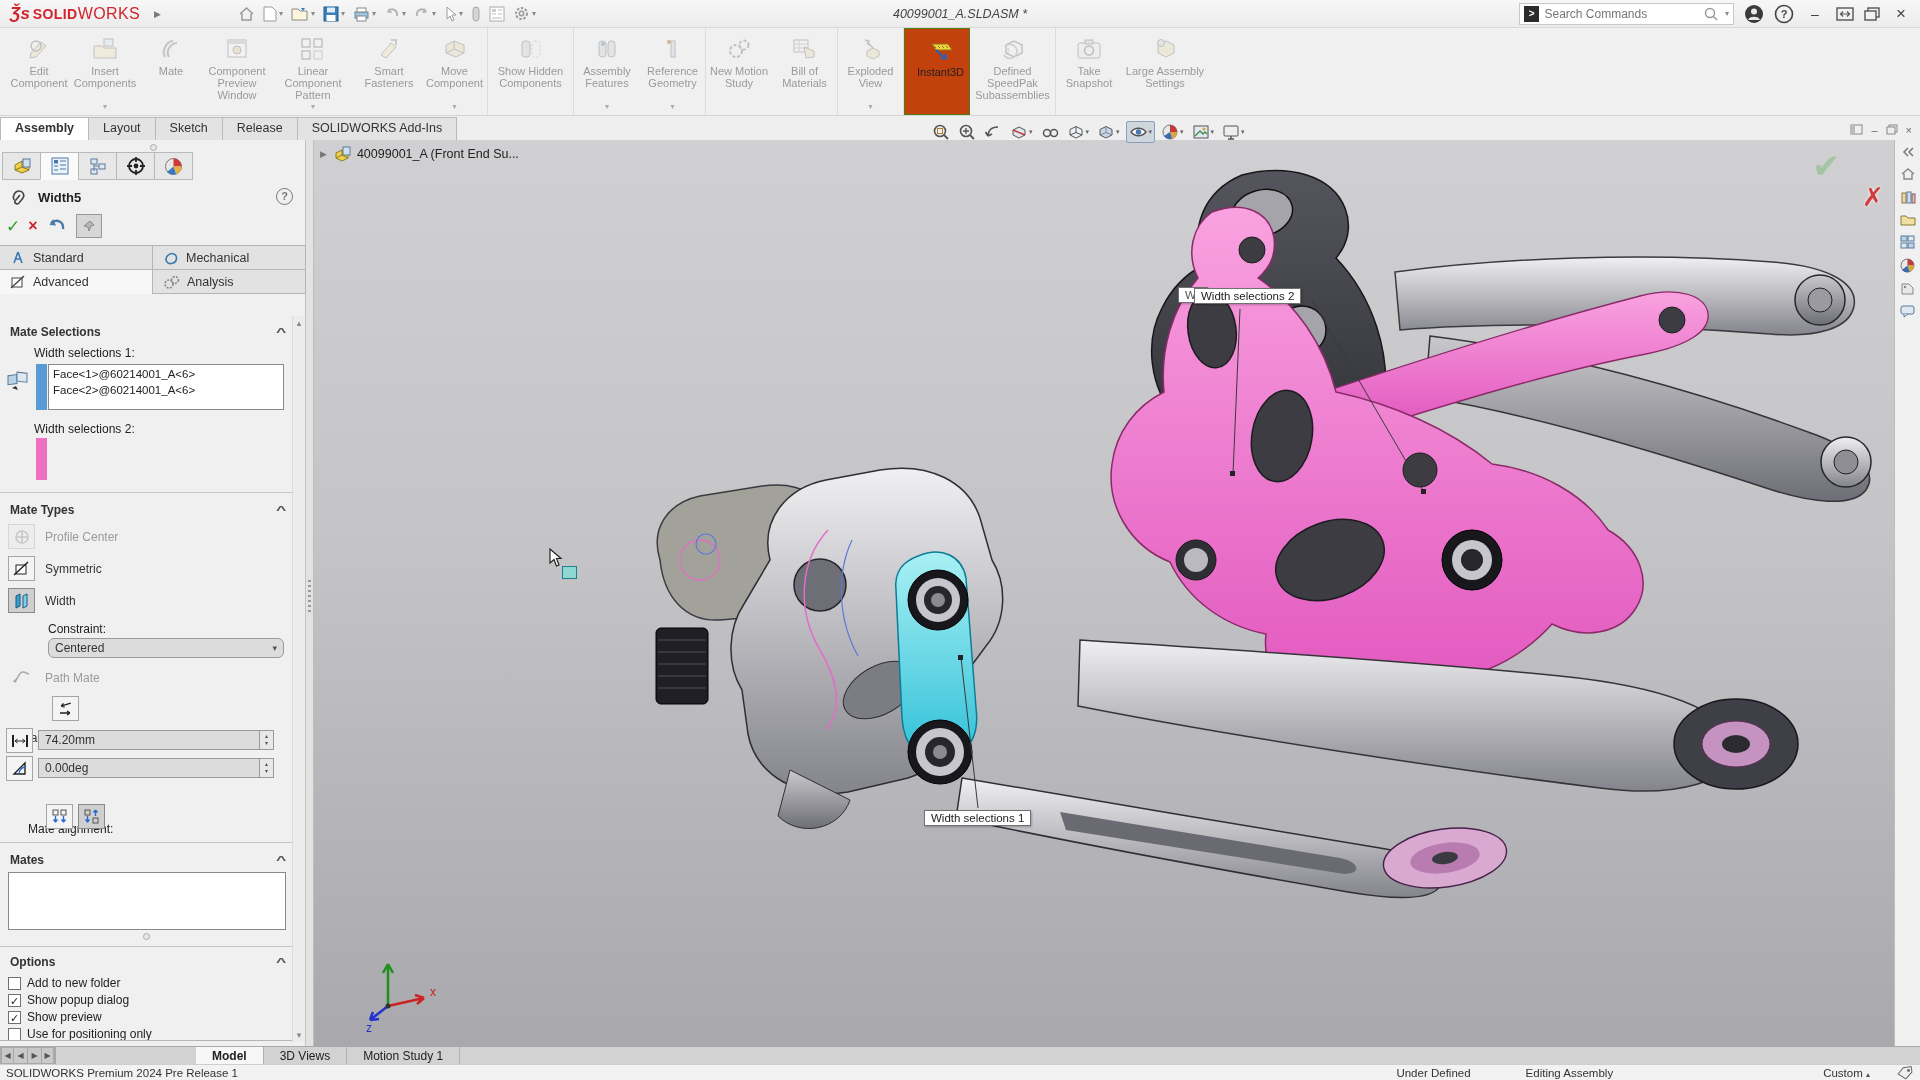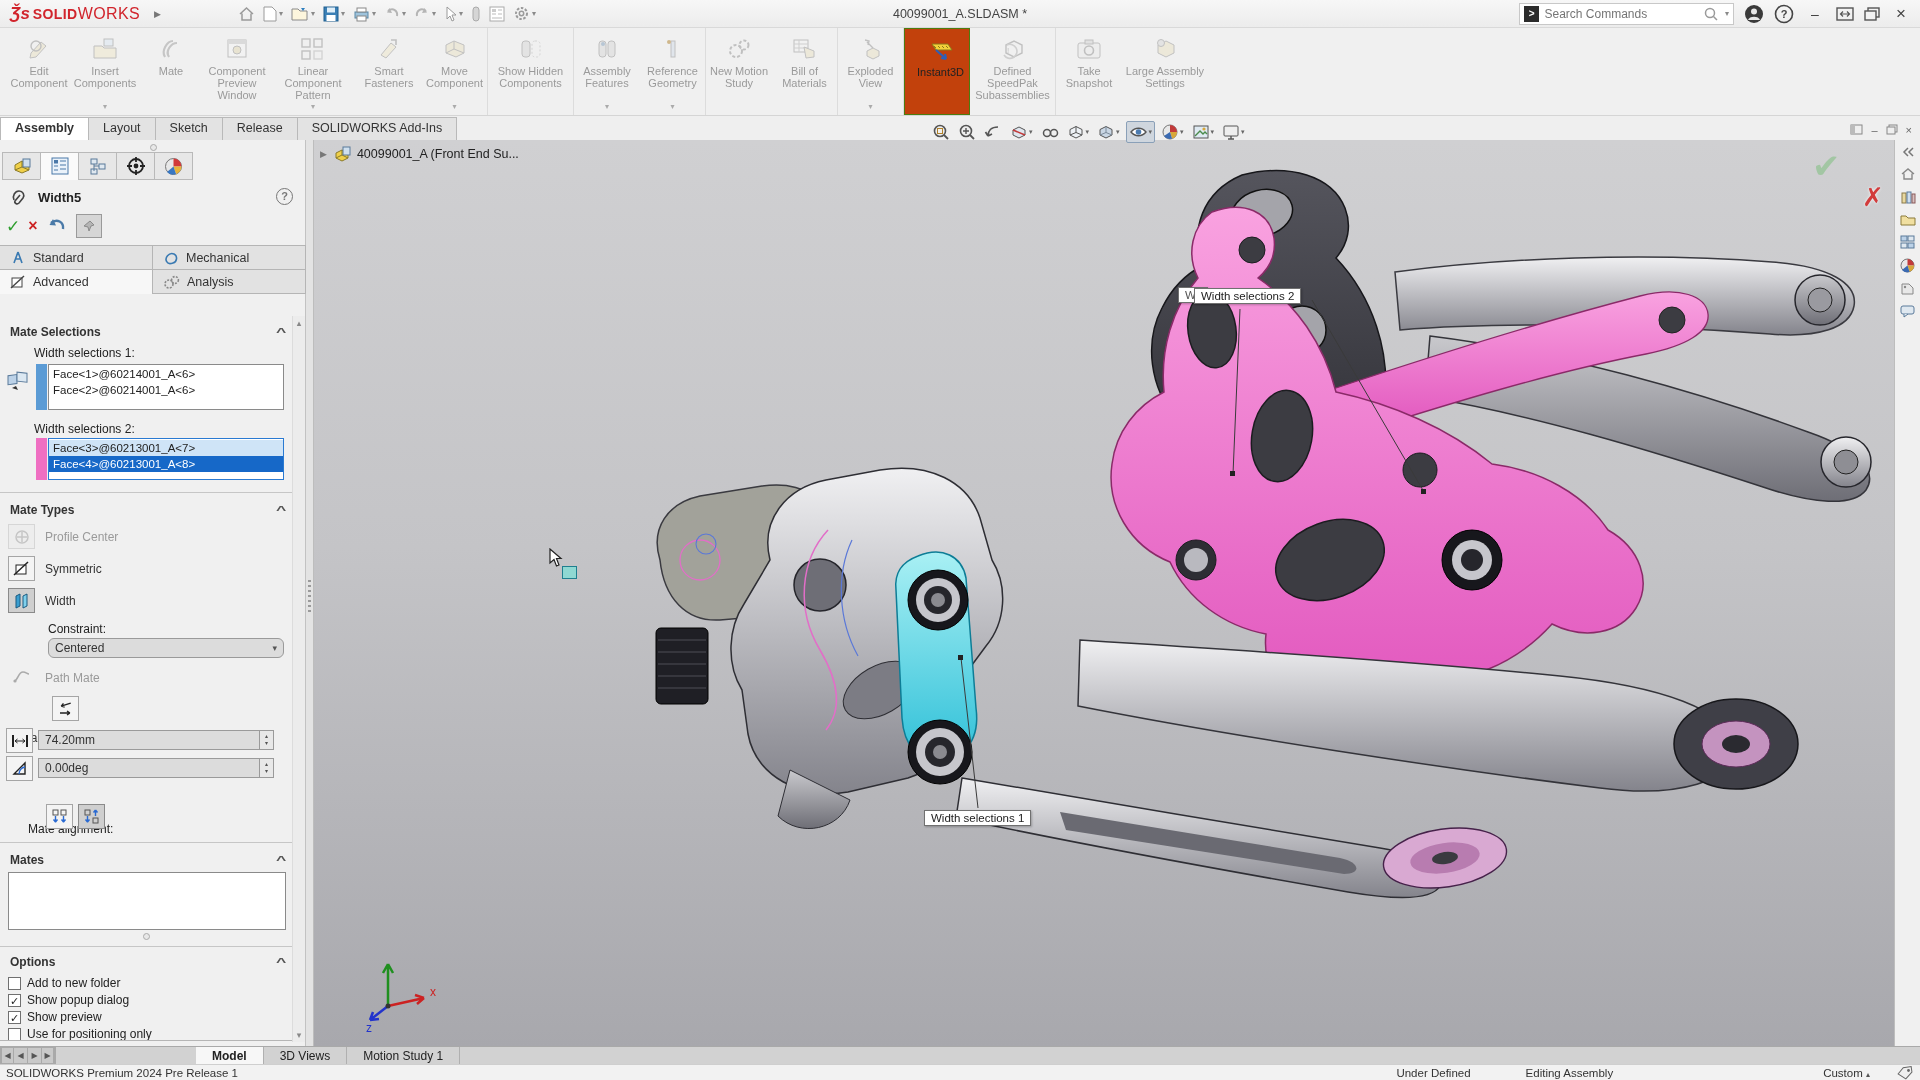--- a/index.html
+++ b/index.html
@@ -15,21 +15,21 @@
   .logo { display:flex; align-items:center; margin-left:10px; }
   .logo-mark { color:#d1242c; font-weight:bold; font-style:italic; font-size:17px; margin-right:3px;}
   .logo-bold { color:#d1242c; font-weight:bold; font-size:14px; letter-spacing:.4px;}
   .logo-light{ color:#d1242c; font-size:16px; letter-spacing:.4px;}
   .flyout { color:#777; font-size:9px; margin:0 10px 0 14px; }
   .qat { display:flex; align-items:center; gap:2px; margin-left:64px;}
   .qbtn { display:flex; align-items:center; height:24px; padding:0 3px; border-radius:2px;}
   .qbtn svg { display:block; }
   .qdd { font-size:8px; color:#8a8a8a; margin-left:2px;}
   #doc-title { position:absolute; left:0; right:0; top:0; height:27px; line-height:28px;
-    text-align:center; color:#444; font-size:12.5px; pointer-events:none;}
+    text-align:center; color:#444; font-size:12.5px; pointer-events:none;font-style:italic;}
   .tb-right { margin-left:auto; display:flex; align-items:center; gap:10px; padding-right:8px;}
   .searchbox { width:215px; height:22px; background:#fff; border:1px solid #c8c8c8;
     display:flex; align-items:center; padding:0 4px; gap:5px;}
   .searchtile { width:16px; height:16px; background:#2b2b2b; color:#fff; font-size:10px;
     display:flex; align-items:center; justify-content:center; font-weight:bold;}
   .searchbox input { border:0; outline:0; flex:1; font-size:12px; color:#888;
     font-family:"Liberation Sans",sans-serif; background:transparent;}
   .winbtn { color:#444; font-size:14px; width:22px; text-align:center;}
 
   
@@ -548,24 +548,20 @@
       <rect x="11" y="3" width="10" height="9" fill="#dce8f2" stroke="#5a7a9a" transform="skewY(6)"></rect>
       <path d="M6 20 l6 2 -2-4" fill="#333"></path>
     </svg>
   <div class="cbar" style="left:36px; top:224px; height:46px; background:#5b9bd5;"></div>
   <div class="lbox" style="left:48px; top:224px; width:236px; height:46px;">
     <div>Face&lt;1&gt;@60214001_A&lt;6&gt;</div>
     <div>Face&lt;2&gt;@60214001_A&lt;6&gt;</div>
   </div>
   <div class="sublabel" style="left:34px; top:282px;">Width selections 2:</div>
   <div class="cbar" style="left:36px; top:298px; height:42px; background:#ef6fc2;"></div>
-  <div class="lbox" style="left:48px; top:298px; width:236px; height:42px; border-color:#2a7ad2;">
-    <div style="background:#cfe4f7;">Face&lt;3&gt;@60213001_A&lt;7&gt;</div>
-    <div style="background:#1668c8; color:#fff;">Face&lt;4&gt;@60213001_A&lt;8&gt;</div>
-  </div>
   <div class="abs" style="left:0; top:352px; width:294px; border-top:1px solid #c6c6c6;"></div>
 
   <div class="sect" style="top:360px;">
       <span>Mate Types</span>
       <span class="chev">^</span>
     </div>
   <div class="row-item dis" style="left:8px; top:384px;">
       <span class="mbtn dis">
         <svg width="16" height="16">
           <circle cx="8" cy="8" r="6" fill="none" stroke="#aaa" stroke-width="1.5"></circle>

